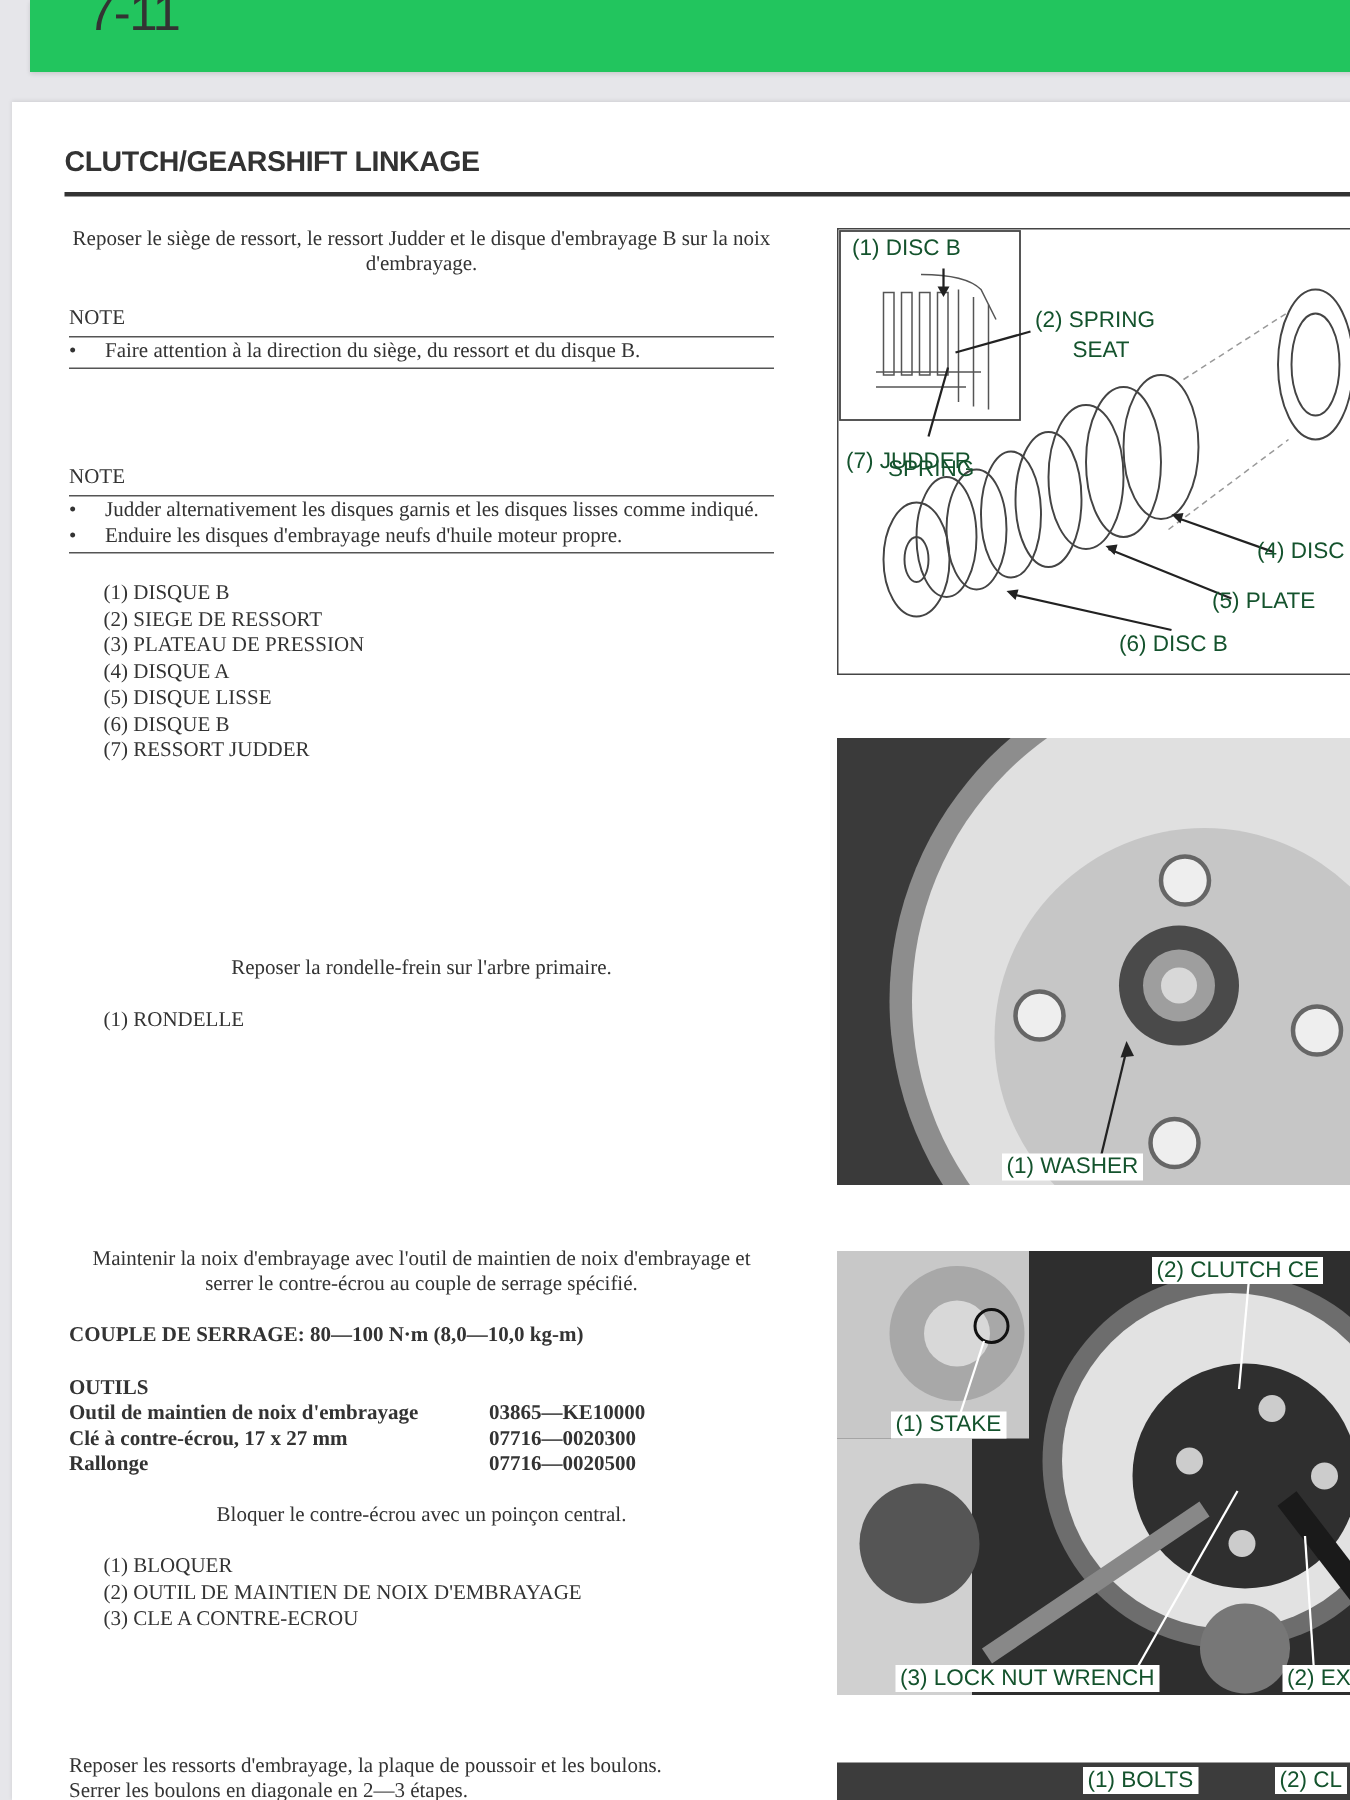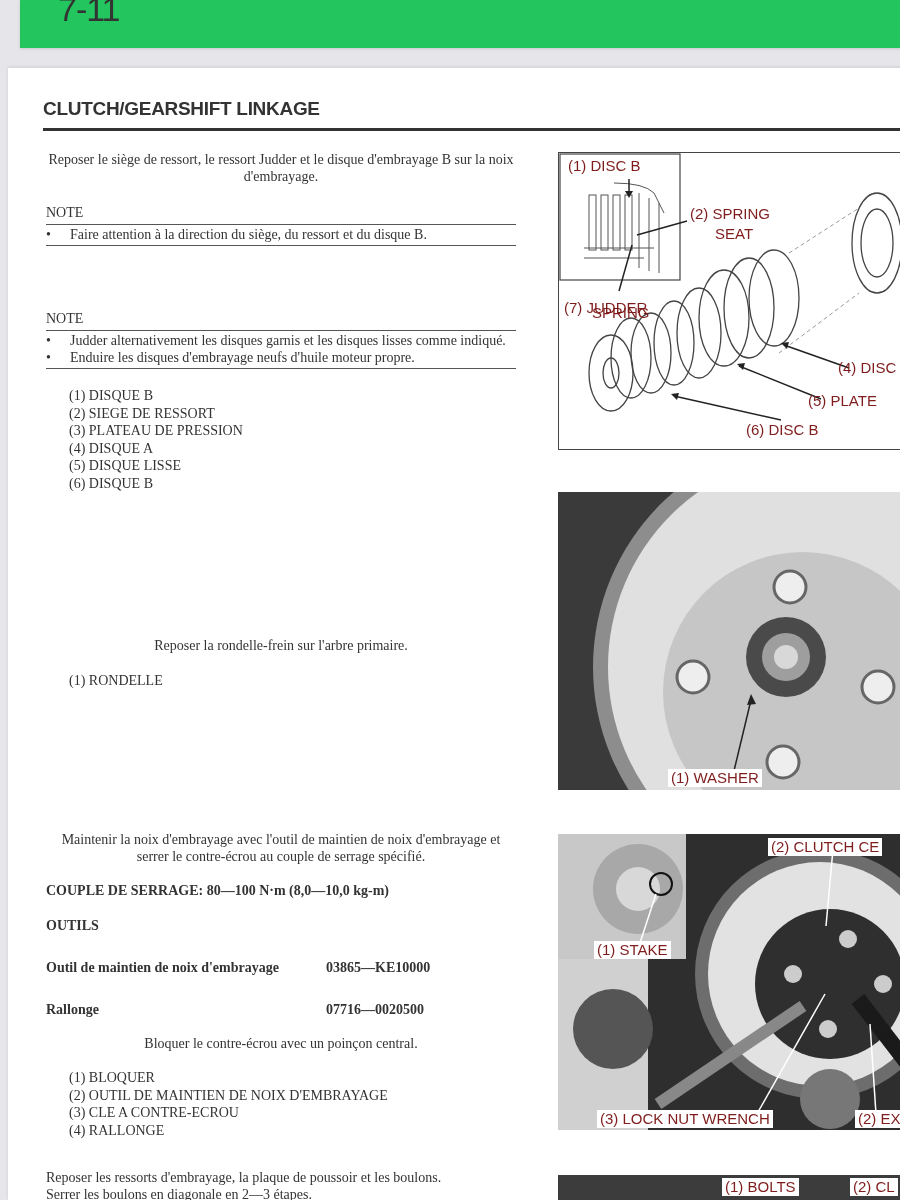--- a/index.html
+++ b/index.html
@@ -35,28 +35,28 @@
   .leftcol { position: absolute; left: 38px; width: 470px; font-size: 14px; line-height: 17px; color: #333; }
   .para { margin: 0; text-align: center; }
   .note-label { font-size: 14px; }
   .note-box { border-top: 1px solid #555; border-bottom: 1px solid #555; padding: 1px 0 2px 0; margin-top: 3px; }
   .note-item { position: relative; padding-left: 24px; }
   .note-item .bullet { position: absolute; left: 0; top: 0; }
   .parts-list { padding-left: 23px; margin: 0; }
   .parts-list div { line-height: 17.5px; }
   .torque { font-weight: bold; }
   .tools-title { font-weight: bold; }
-  .tool-row { display: flex; font-weight: bold; margin-top: 25px; }
+  .tool-row { display: flex; font-weight: bold; }
   .tool-row .tool-name { width: 280px; }
   .figure { position: absolute; border: 1px solid #444; background: #fff; overflow: hidden; }
   .photo { position: absolute; overflow: hidden; background: #5a5a5a; }
   .label {
     position: absolute;
     font-family: "Liberation Sans", "DejaVu Sans", sans-serif;
-    font-size: 15px; color: #7f1d1d; background: #fff; padding: 0 3px; white-space: nowrap; line-height: 18px;
+    font-size: 15px; color: #14532d; background: #fff; padding: 0 3px; white-space: nowrap; line-height: 18px;
   }
   .label.plain { background: transparent; }
 </style>
 </head>
 <body>
 
 <div class="page-prev">
   <div class="page-number">7-11</div>
 </div>
 
@@ -90,20 +90,21 @@
       </div>
     </div>
     <div style="height:18px"></div>
     <div class="parts-list">
       <div>(1) DISQUE B</div>
       <div>(2) SIEGE DE RESSORT</div>
       <div>(3) PLATEAU DE PRESSION</div>
       <div>(4) DISQUE A</div>
       <div>(5) DISQUE LISSE</div>
       <div>(6) DISQUE B</div>
+      <div>(7) RESSORT JUDDER</div>
     </div>
   </div>
 
   <div class="leftcol" style="top:569px;">
     <p class="para">Reposer la rondelle-frein sur l'arbre primaire.</p>
     <div style="height:18px"></div>
     <div class="parts-list">
       <div>(1) RONDELLE</div>
     </div>
   </div>
@@ -112,31 +113,34 @@
     <p class="para">Maintenir la noix d'embrayage avec l'outil de maintien de noix d'embrayage et serrer le contre-écrou au couple de serrage spécifié.</p>
     <div style="height:17px"></div>
     <div class="torque">COUPLE DE SERRAGE: 80—100 N·m (8,0—10,0 kg-m)</div>
     <div style="height:18px"></div>
     <div class="tools-title">OUTILS</div>
     <div class="tool-row">
       <span class="tool-name">Outil de maintien de noix d'embrayage</span>
       <span class="tool-code">03865—KE10000</span>
     </div>
     <div class="tool-row">
+      <span class="tool-name">Clé à contre-écrou, 17 x 27 mm</span>
+      <span class="tool-code">07716—0020300</span>
+    </div>
+    <div class="tool-row">
       <span class="tool-name">Rallonge</span>
       <span class="tool-code">07716—0020500</span>
     </div>
     <div style="height:17px"></div>
     <p class="para">Bloquer le contre-écrou avec un poinçon central.</p>
     <div style="height:17px"></div>
     <div class="parts-list">
       <div>(1) BLOQUER</div>
       <div>(2) OUTIL DE MAINTIEN DE NOIX D'EMBRAYAGE</div>
       <div>(3) CLE A CONTRE-ECROU</div>
-      <div>(4) RALLONGE</div>
     </div>
   </div>
 
   <div class="leftcol" style="top:1101px;width:480px;">
     <div>Reposer les ressorts d'embrayage, la plaque de poussoir et les boulons.</div>
     <div>Serrer les boulons en diagonale en 2—3 étapes.</div>
   </div>
 
   <div class="figure" style="left:550px;top:84px;width:350px;height:296px;">
     <svg width="350" height="296">

